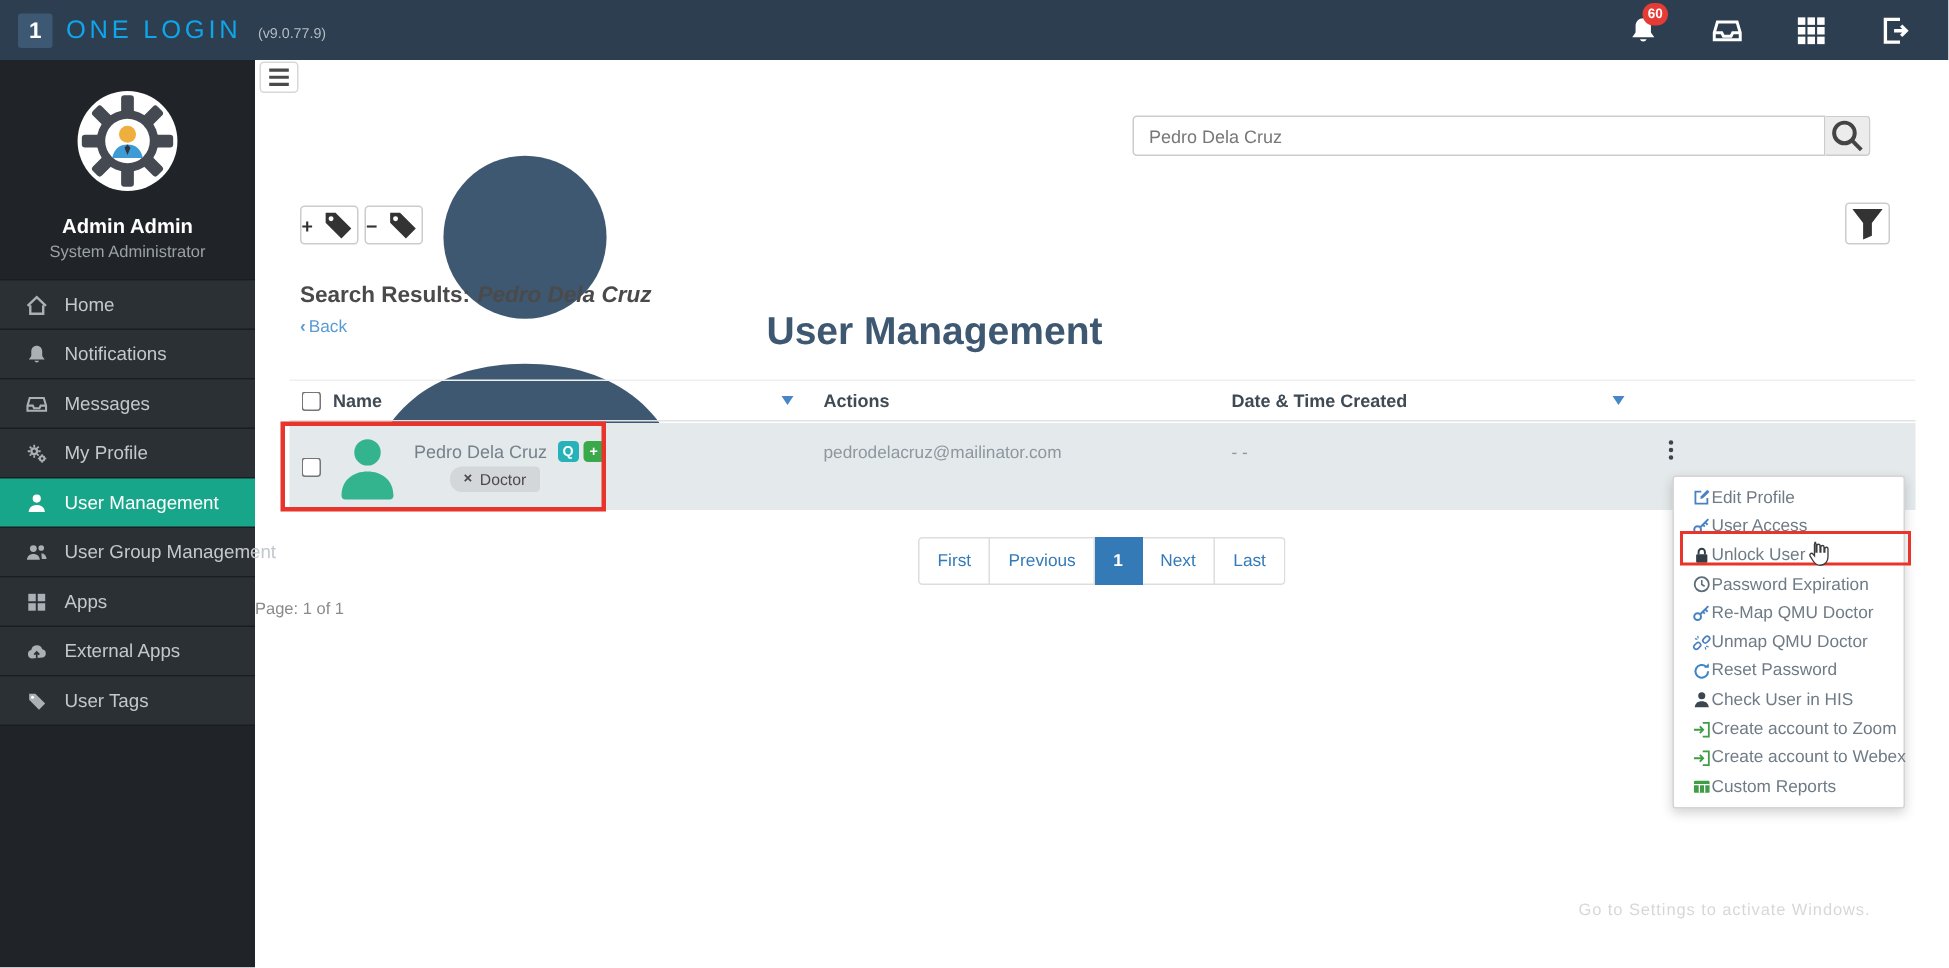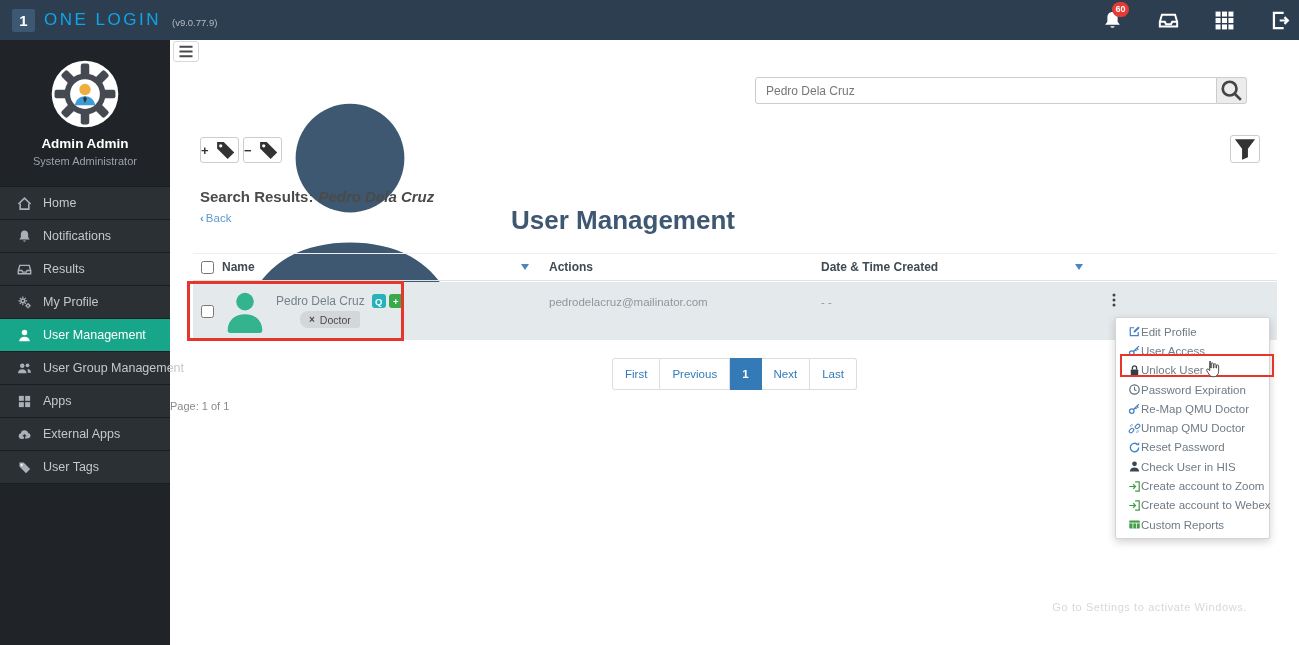--- a/index.html
+++ b/index.html
@@ -4,31 +4,31 @@
 <style>
 *{margin:0;padding:0;box-sizing:border-box}
 html,body{width:1299px;height:645px;font-family:"Liberation Sans",sans-serif;background:#fff;overflow:hidden;position:relative}
 
 
 .topbar{position:absolute;top:0;left:0;width:1299px;height:40px;background:#2d3e50;display:flex;align-items:center;justify-content:space-between;z-index:6}
 .logo{display:flex;align-items:center;gap:9px;padding-left:12px}
 .logo-box{width:23px;height:23px;background:#3d5872;color:#fff;font-weight:bold;font-size:15px;display:flex;align-items:center;justify-content:center;border-radius:2px}
 .logo-text{color:#0ea5e9;font-size:17px;letter-spacing:2.5px;white-space:nowrap}
 .logo-version{color:#b4bdc4;font-size:9.5px;margin-left:2px;margin-top:4px}
-.topbar-right{display:flex;align-items:flex-end;gap:35px;padding-right:8px;color:#fff}
+.topbar-right{display:flex;align-items:flex-end;gap:35px;padding-right:25px;color:#fff}
 .tb-icon{position:relative;width:21px;height:21px;cursor:pointer;display:flex;align-items:center;justify-content:center}
 .tb-icon svg{width:20px;height:20px;display:block}
 .badge{position:absolute;top:-8px;left:10px;background:#e53b34;color:#fff;font-size:9px;font-weight:bold;min-width:17px;height:15px;border-radius:8px;display:flex;align-items:center;justify-content:center;padding:0 3px}
 
 
 .sidebar{position:absolute;top:40px;left:0;width:170px;height:605px;background:#202428;z-index:5}
 .profile{height:146px;text-align:center;padding-top:8px}
 .avatar{width:68px;height:68px;margin:12px auto 0}
 .avatar svg{width:68px;height:68px;display:block}
-.profile-name{color:#fff;font-size:13.5px;font-weight:bold;margin-top:8px}
+.profile-name{color:#fff;font-size:13.5px;font-weight:bold;margin-top:15px}
 .profile-role{color:#9aa1a8;font-size:11px;margin-top:4px}
 #sidebar-nav{border-top:1px solid #1a1d21}
 .nav-item{height:33px;display:flex;align-items:center;gap:11px;padding-left:17px;background:#2b3034;border-bottom:1px solid #1a1d21;color:#c3c8cc;font-size:12.5px;cursor:pointer;white-space:nowrap}
 .nav-icon{width:15px;height:15px;color:#aab0b6;display:flex;align-items:center;justify-content:center;flex:none}
 .nav-icon svg{width:14px;height:14px;display:block}
 .nav-item.active{color:#fff}
 .nav-item.active .nav-icon{color:#fff}
 
 
 .content{position:absolute;left:170px;top:40px;width:1129px;height:605px;background:#fff}
@@ -191,21 +191,21 @@
         </span>
         <span>Notifications</span>
       </div>
       <div class="nav-item">
         <span class="nav-icon">
           <svg viewBox="0 0 16 16" aria-hidden="true" style="width:100%;height:100%;display:block">
             <path d="M3 3.6h10L14.6 9v3.6H1.4V9z" fill="none" stroke="currentColor" stroke-width="1.5"></path>
             <path d="M1.4 9h3.8l.9 1.8h3.8L10.8 9h3.8" fill="none" stroke="currentColor" stroke-width="1.5"></path>
           </svg>
         </span>
-        <span>Results</span>
+        <span>Messages</span>
       </div>
       <div class="nav-item">
         <span class="nav-icon">
           <svg viewBox="0 0 16 16" aria-hidden="true" style="width:100%;height:100%;display:block">
             <circle cx="6.2" cy="6.2" r="2" fill="none" stroke="currentColor" stroke-width="1.6"></circle>
             <path d="M6.2 1.6v1.8M6.2 9v1.8M1.6 6.2h1.8M9 6.2h1.8M3 3l1.2 1.2M8.2 8.2 9.4 9.4M9.4 3 8.2 4.2M4.2 8.2 3 9.4" stroke="currentColor" stroke-width="1.3"></path>
             <circle cx="11.8" cy="11.4" r="1.6" fill="none" stroke="currentColor" stroke-width="1.4"></circle>
             <path d="M11.8 8.4v1.2M11.8 13.2v1.2M8.8 11.4H10M13.6 11.4h1.2" stroke="currentColor" stroke-width="1.1"></path>
           </svg>
         </span>

